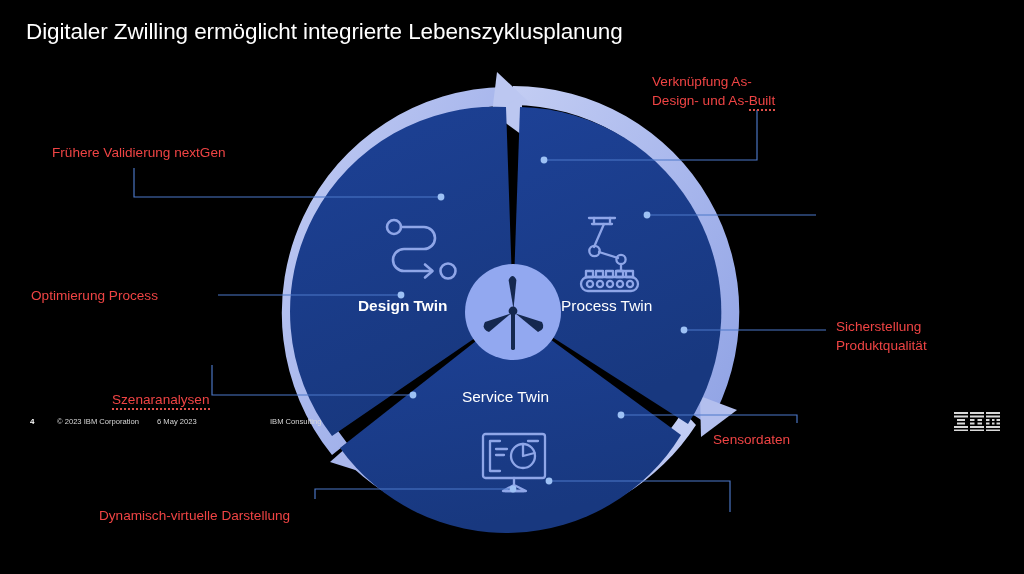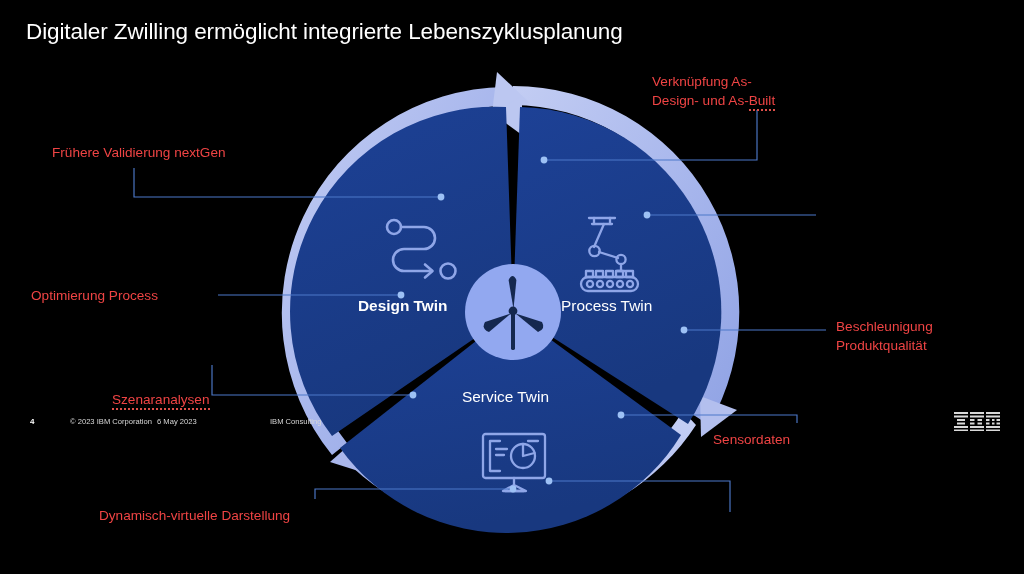--- a/index.html
+++ b/index.html
@@ -76,21 +76,21 @@
     width: 1024px; height: 26px;
   }
   .foot {
     position: absolute;
     color: #d8d8d8;
     font-size: 7.6px;
     white-space: nowrap;
     top: 9px;
   }
   #foot-page { left: 30px; color:#ffffff; font-weight: 700; font-size: 8px; }
-  #foot-copy { left: 57px; margin-left: 13px; }
+  #foot-copy { left: 57px; }
   #foot-date { left: 157px; }
   #foot-unit { left: 270px; }
   #ibm-logo {
     position: absolute;
     right: 24px; top: 4px;
     width: 46px; height: 19px;
   }
 </style>
 </head>
 <body>
@@ -261,21 +261,21 @@
   </div>
 
   <div class="wedge-label" id="wl-design">Design Twin</div>
   <div class="wedge-label" id="wl-process">Process Twin</div>
   <div class="wedge-label" id="wl-service">Service Twin</div>
 
   <div class="callout" id="cal-verknuepfung"><span>Verknüpfung As-
 Design- und As-</span><span class="spellword">Built</span></div>
 
 
-  <div class="callout" id="cal-sicherstellung">Beschleunigung
+  <div class="callout" id="cal-sicherstellung">Sicherstellung
 Produktqualität</div>
 
   <div class="callout" id="cal-sensordaten">Sensordaten</div>
 
 
   <div class="callout" id="cal-dynamisch">Dynamisch-virtuelle Darstellung</div>
 
   <div class="callout" id="cal-szenar"><span class="spellword">Szenaranalysen</span></div>
 
   <div class="callout" id="cal-optimierung">Optimierung Process</div>

